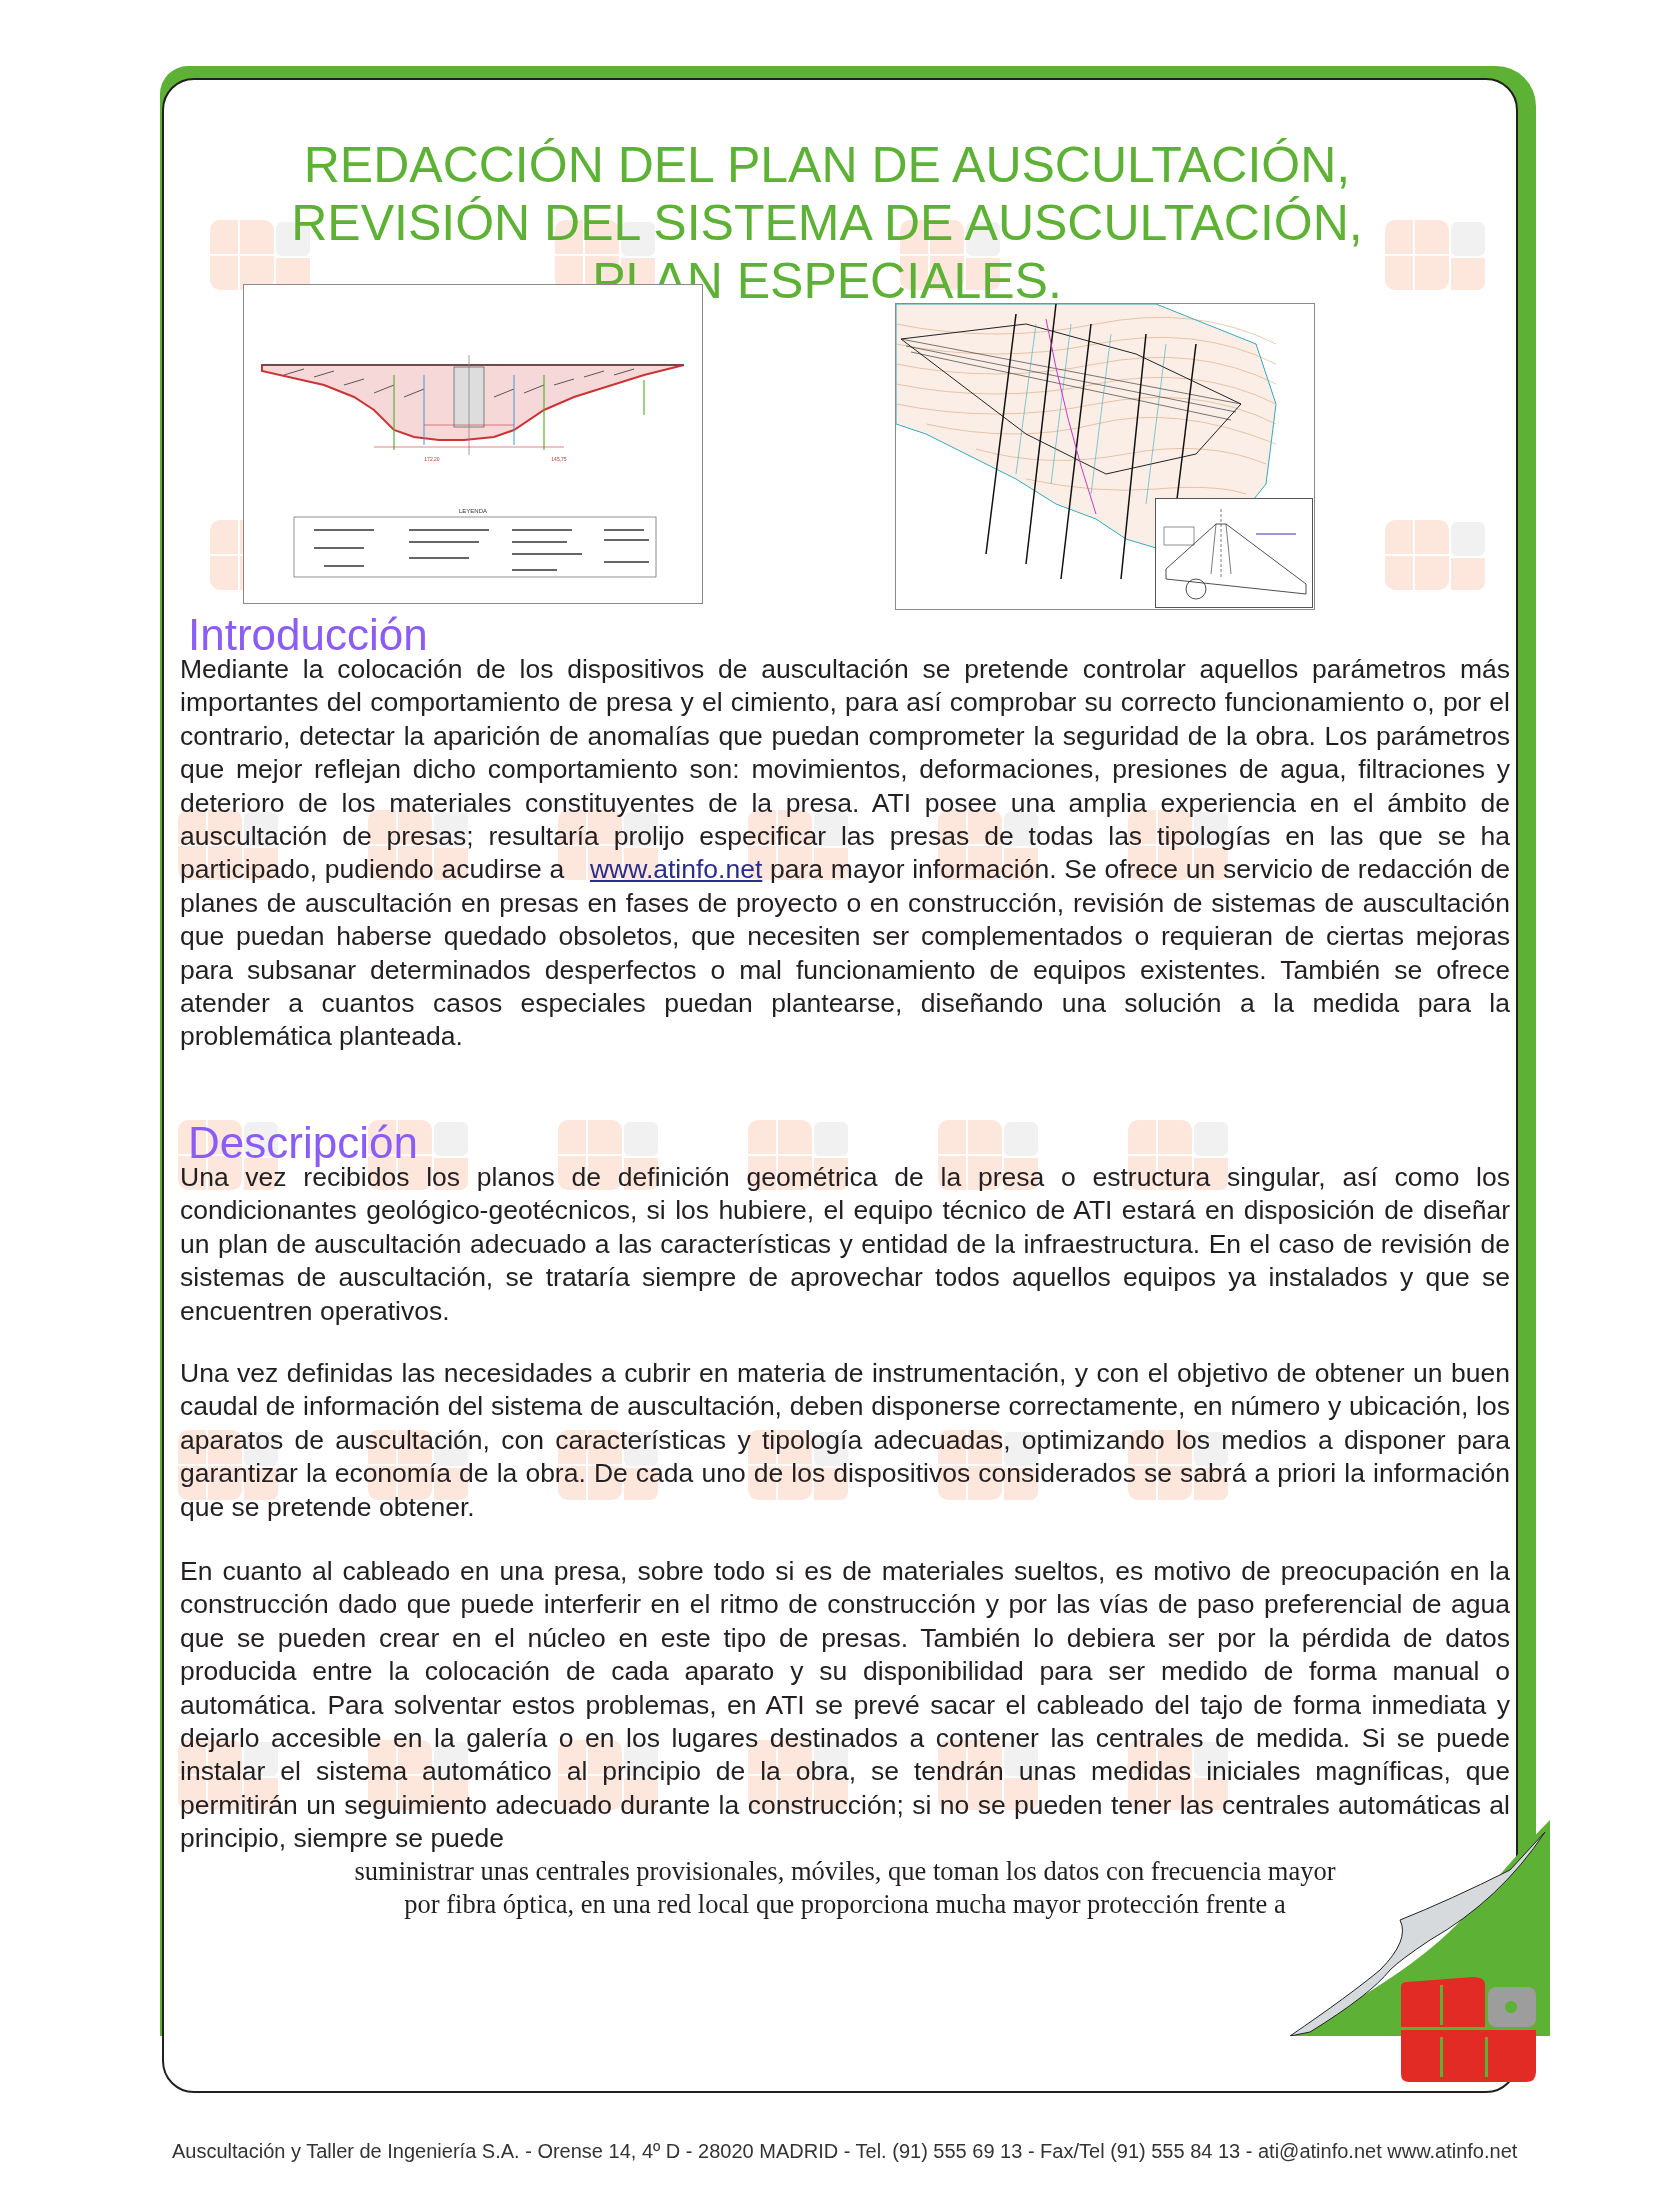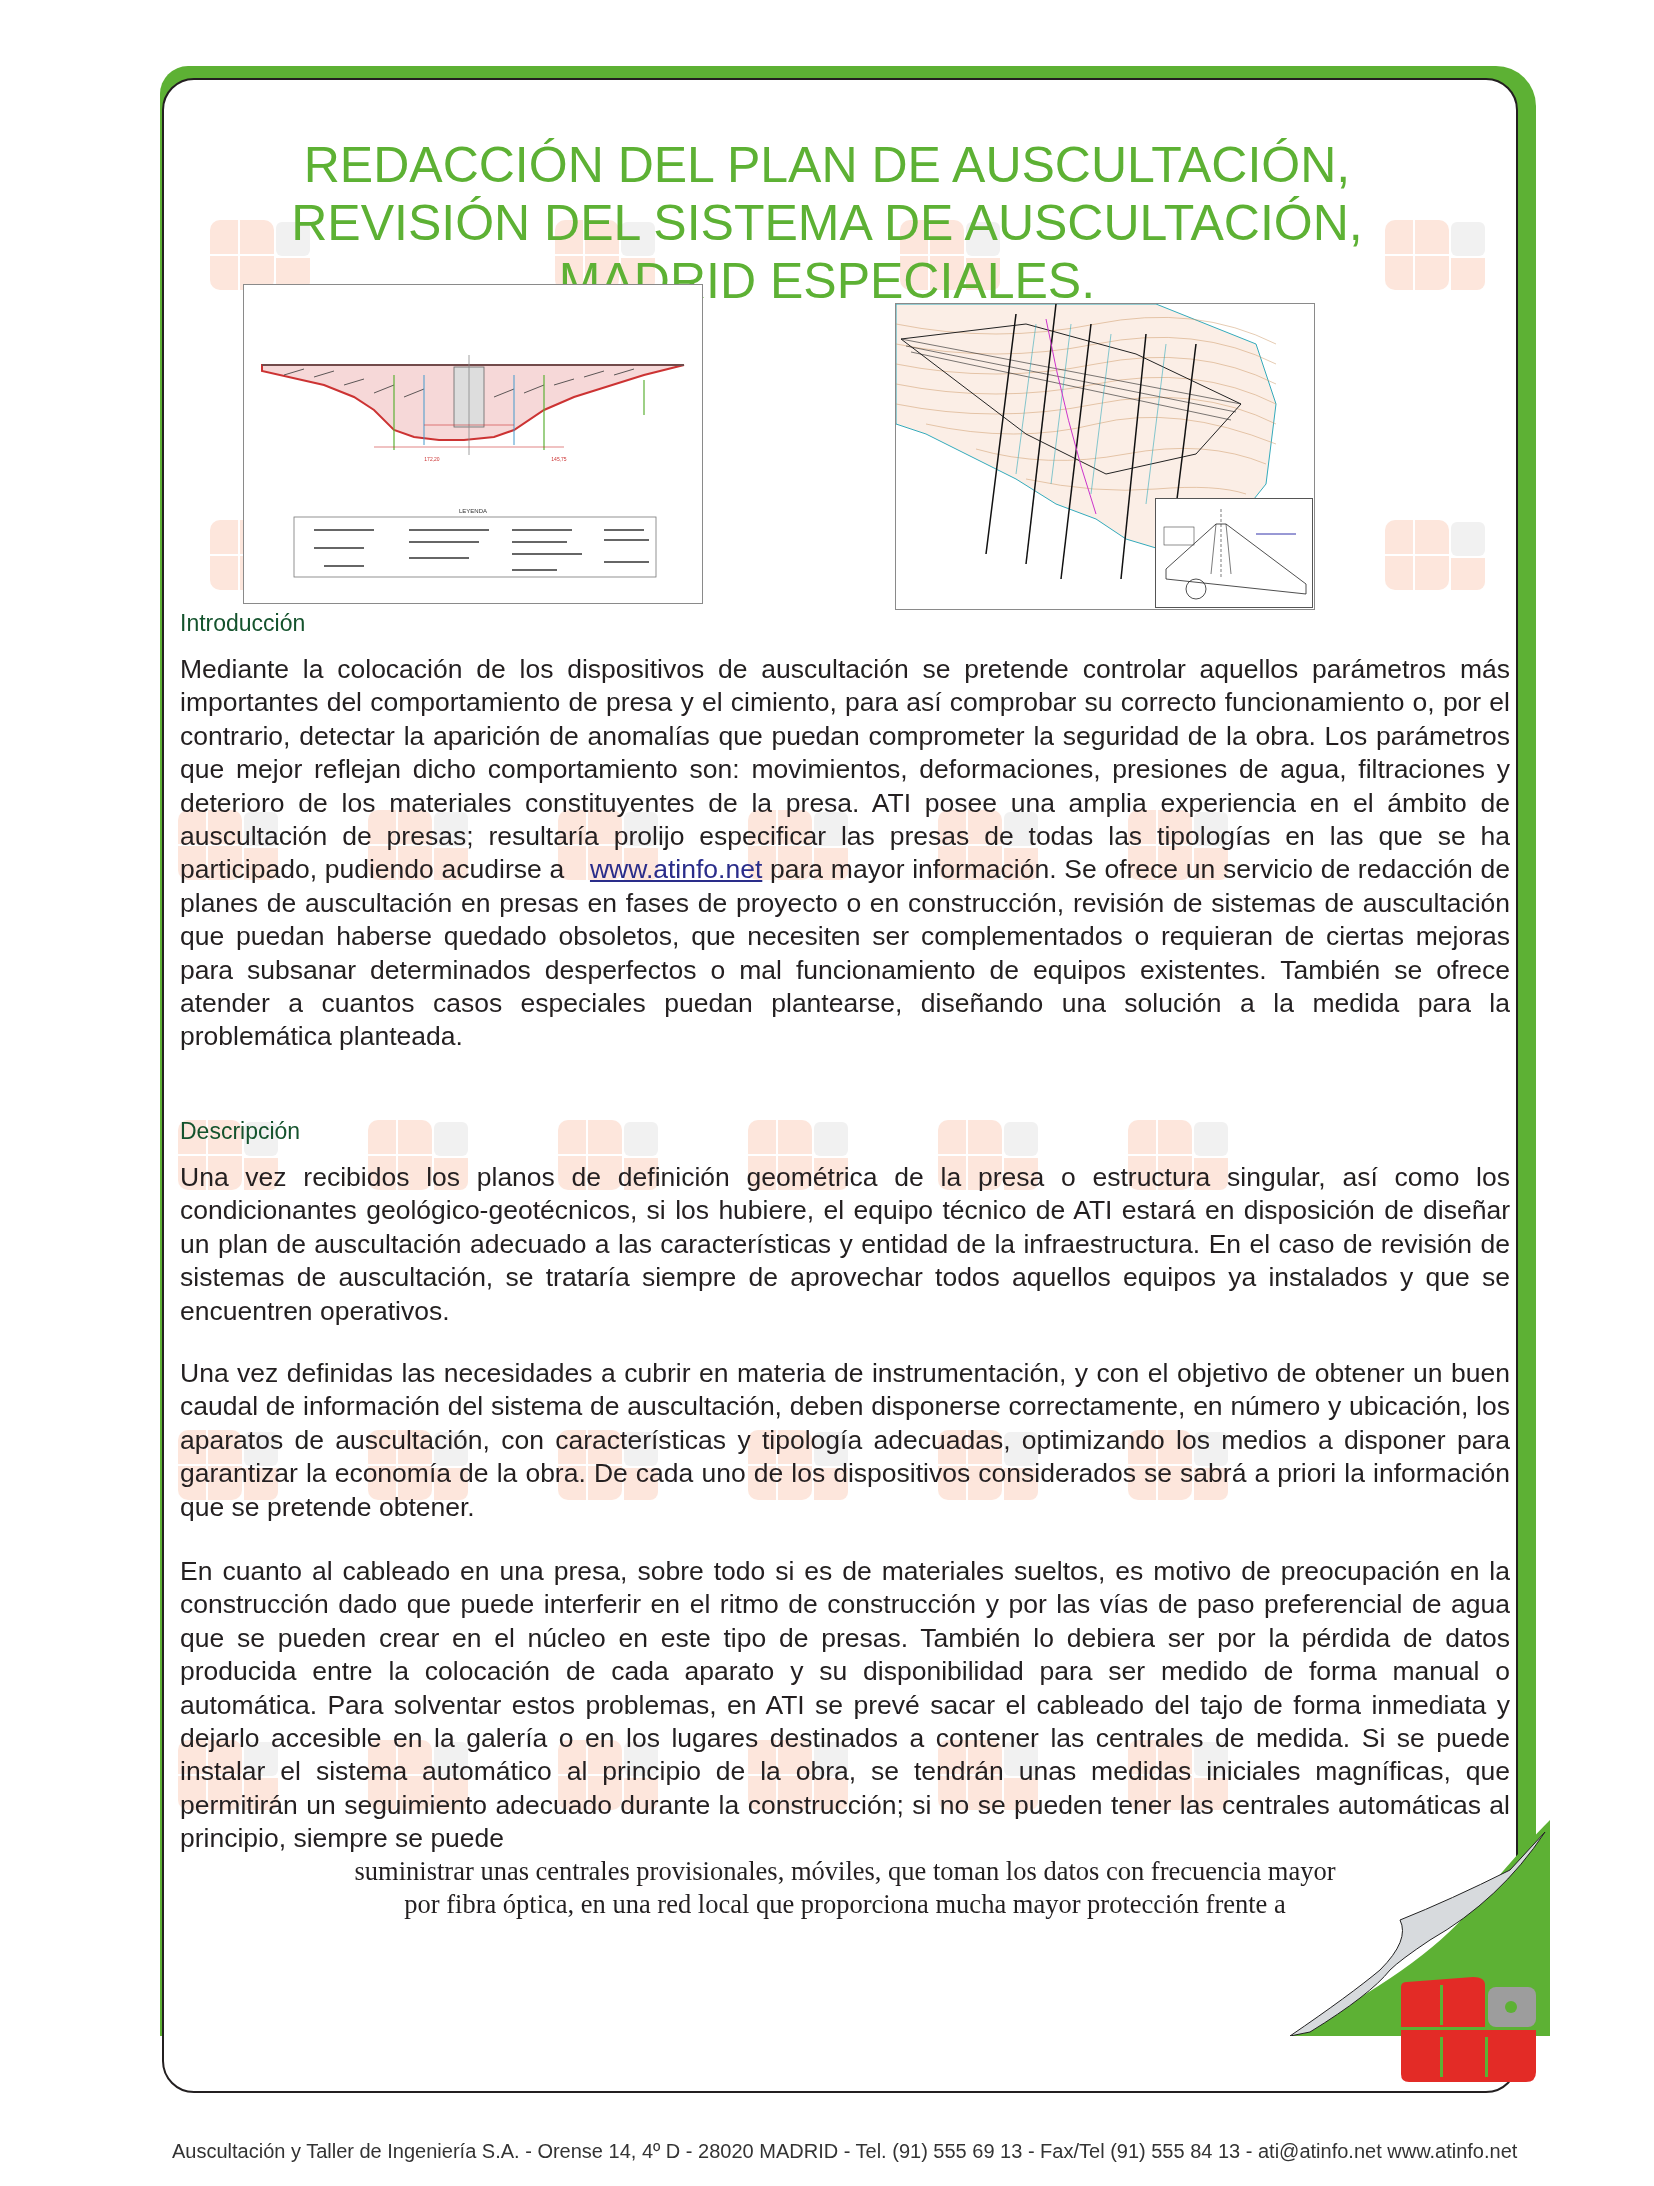--- a/index.html
+++ b/index.html
@@ -24,21 +24,21 @@
   .title { position: absolute; left: 0; width: 1654px; top: 104px; text-align: center;
            color: #5db134; font-size: 50px; line-height: 58px; letter-spacing: 0px; z-index: 3; margin-top: 32px; }
   .title div { white-space: nowrap; }
 
   .figure { position: absolute; background: #fff; border: 1px solid #8a8a8a; z-index: 3; }
   .fig1 { left: 243px; top: 284px; width: 458px; height: 318px; }
   .fig2 { left: 895px; top: 303px; width: 418px; height: 305px; }
   .inset { position: absolute; left: 1155px; top: 498px; width: 156px; height: 108px; background:#fff;
            border: 1px solid #555; z-index: 4; }
 
-  .section-heading { position: absolute; left: 180px; color: #14532d; font-size: 23px; z-index: 3; }
+  .section-heading { position: absolute; left: 188px; color: #8b5cf6; font-size: 44px; z-index: 3; }
   .para { position: absolute; left: 180px; width: 1330px; font-size: 26.5px; line-height: 33.4px;
           text-align: justify; z-index: 3; color: #231f20; }
   .para .link { color: #2a2d8a; text-decoration: underline; margin-left: 18px; }
 
   .curl { position: absolute; left: 1270px; top: 1820px; width: 280px; height: 216px; z-index: 5; }
   .logo { position: absolute; left: 1393px; top: 1977px; width: 145px; height: 107px; z-index: 6; }
 
   .footer { position: absolute; left: 172px; top: 2140px; width: 1370px; font-size: 20px;
             color: #333; white-space: nowrap; letter-spacing: 0px; }
 </style>
@@ -207,21 +207,21 @@
     <div class="wm" style="left: 1128px; top: 1730px; z-index: 2;">
       <div class="a"></div>
       <div class="b"></div>
       <div class="c"></div>
     </div>
   </div>
 
 <div class="title">
   <div>REDACCIÓN DEL PLAN DE AUSCULTACIÓN,</div>
   <div>REVISIÓN DEL SISTEMA DE AUSCULTACIÓN,</div>
-  <div>MADRID ESPECIALES.</div>
+  <div>PLAN ESPECIALES.</div>
 </div>
 
 <div class="figure fig1">
   <svg width="458" height="318" viewBox="0 0 458 318">
     <polygon points="18,80 440,80 400,90 330,112 300,125 270,145 250,152 220,155 195,155 170,152 150,145 130,125 110,112 80,100 18,86" fill="#f6d8d8" stroke="#c33" stroke-width="2"></polygon>
     <line x1="18" y1="80" x2="440" y2="80" stroke="#555" stroke-width="1.5"></line>
     <g stroke="#333" stroke-width="0.8">
       <line x1="40" y1="90" x2="60" y2="84"></line>
         <line x1="70" y1="92" x2="90" y2="86"></line>
       <line x1="100" y1="100" x2="120" y2="94"></line>

